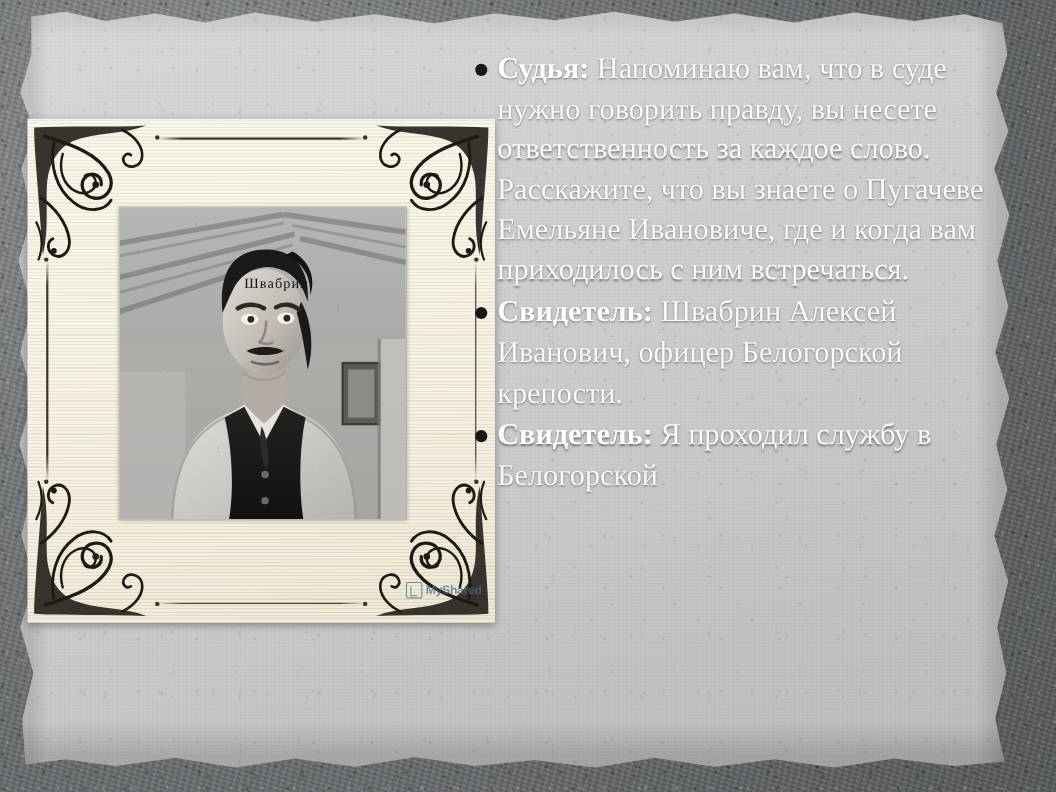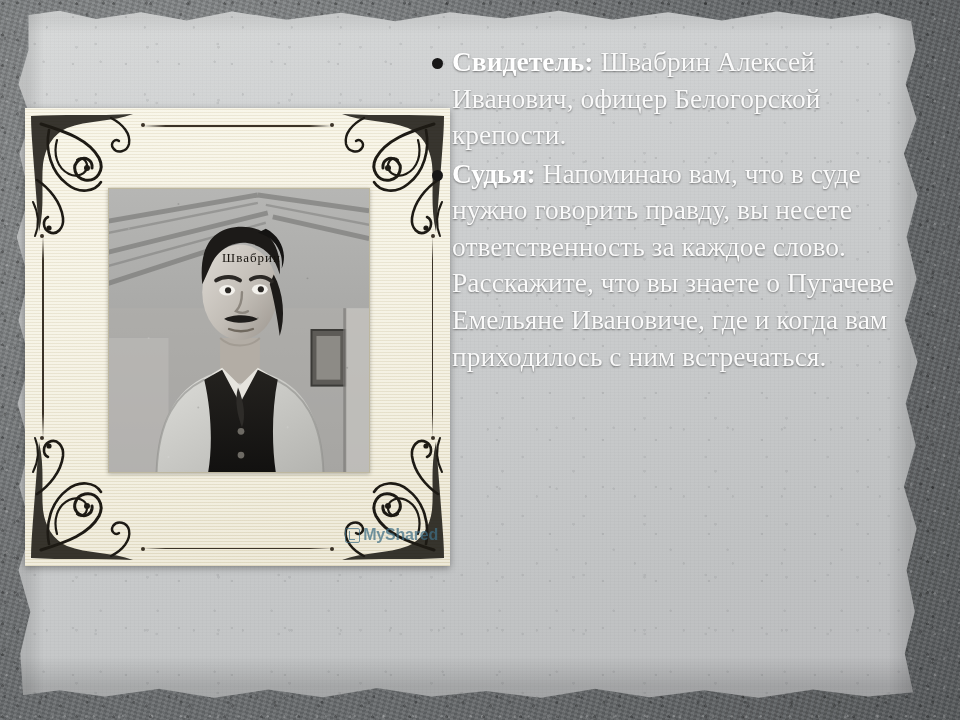--- a/index.html
+++ b/index.html
@@ -195,21 +195,21 @@
   .wm-badge::after {
     content: "";
     position: absolute;
     left: 3px; top: 2.5px;
     width: 5px; height: 8px;
     border-left: 1.6px solid #3f6f86;
     border-bottom: 1.6px solid #3f6f86;
   }
   .wm-text {
     font-family: "Liberation Sans", sans-serif;
-    font-size: 16px;
+    font-size: 11px;
     color: #3f6f86;
     font-weight: 600;
     letter-spacing: -.2px;
   }
 
   
   .text-column {
     position: absolute;
     left: 432px;
     top: 44px;
@@ -433,27 +433,33 @@
       <span class="wm-badge"></span>
       <span class="wm-text">MyShared</span>
     </div>
   </div>
 
   <div class="text-column">
 
     <div class="bullet-row">
       <span class="bullet-dot"></span>
       <div class="bullet-body">
+        <span class="spk">Судья</span><span class="spk">:</span><span class="say"> Напоминаю вам, что в суде нужно говорить правду, вы несете ответственность за каждое слово. Расскажите, что вы знаете о Пугачеве Емельяне Ивановиче, где и когда вам приходилось с ним встречаться.</span>
+      </div>
+    </div>
+
+    <div class="bullet-row">
+      <span class="bullet-dot"></span>
+      <div class="bullet-body">
         <span class="spk">Свидетель</span><span class="spk">:</span><span class="say"> Швабрин Алексей Иванович, офицер Белогорской крепости.</span>
       </div>
     </div>
 
     <div class="bullet-row">
       <span class="bullet-dot"></span>
       <div class="bullet-body">
-        <span class="spk">Судья</span><span class="spk">:</span><span class="say"> Напоминаю вам, что в суде нужно говорить правду, вы несете ответственность за каждое слово. Расскажите, что вы знаете о Пугачеве Емельяне Ивановиче, где и когда вам приходилось с ним встречаться.</span>
+        <span class="spk">Свидетель</span><span class="spk">:</span><span class="say"> Я проходил службу в Белогорской</span>
       </div>
     </div>
 
-
   </div>
 
 </div>
 
 </body></html>

